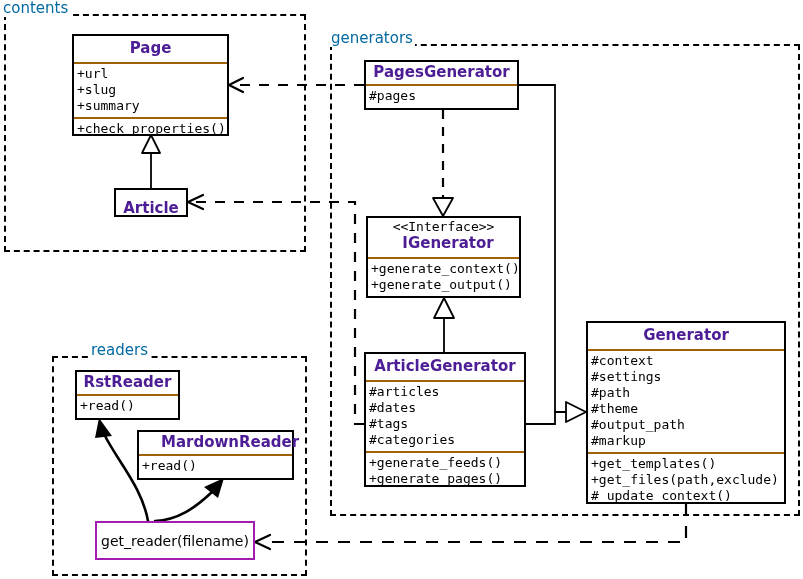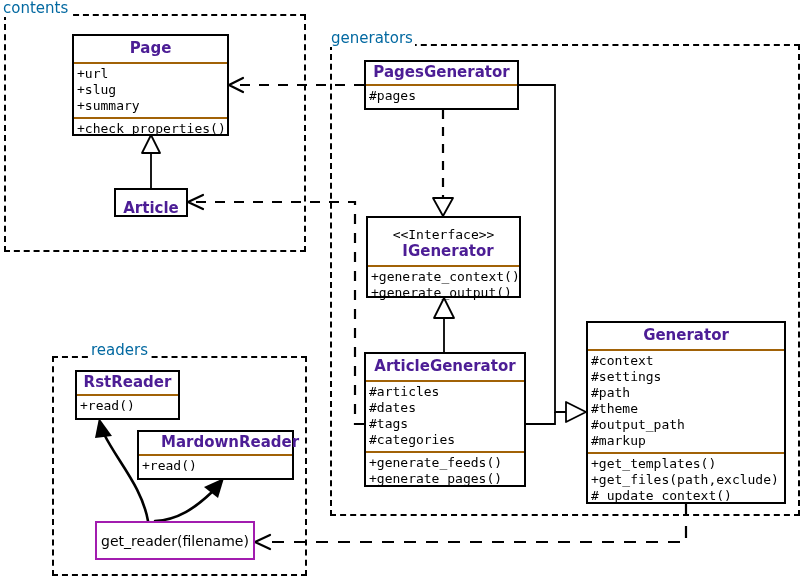--- a/index.html
+++ b/index.html
@@ -61,21 +61,21 @@
     line-height: 17px;
     white-space: nowrap;
   }
   .cls-stereo {
     text-align: center;
     font-weight: normal;
     font-size: 13px;
     font-family: "DejaVu Sans Mono", monospace;
     color: #000;
     line-height: 16px;
-    padding-top: 9px;
+    padding-top: 1px;
   }
   .cls-sec {
     border-top: 2px solid #a16207;
     padding: 2px 3px 3px 3px;
   }
   .cls-sec div {
     font-family: "DejaVu Sans Mono", monospace;
     font-size: 13px;
     line-height: 16px;
     color: #000;

